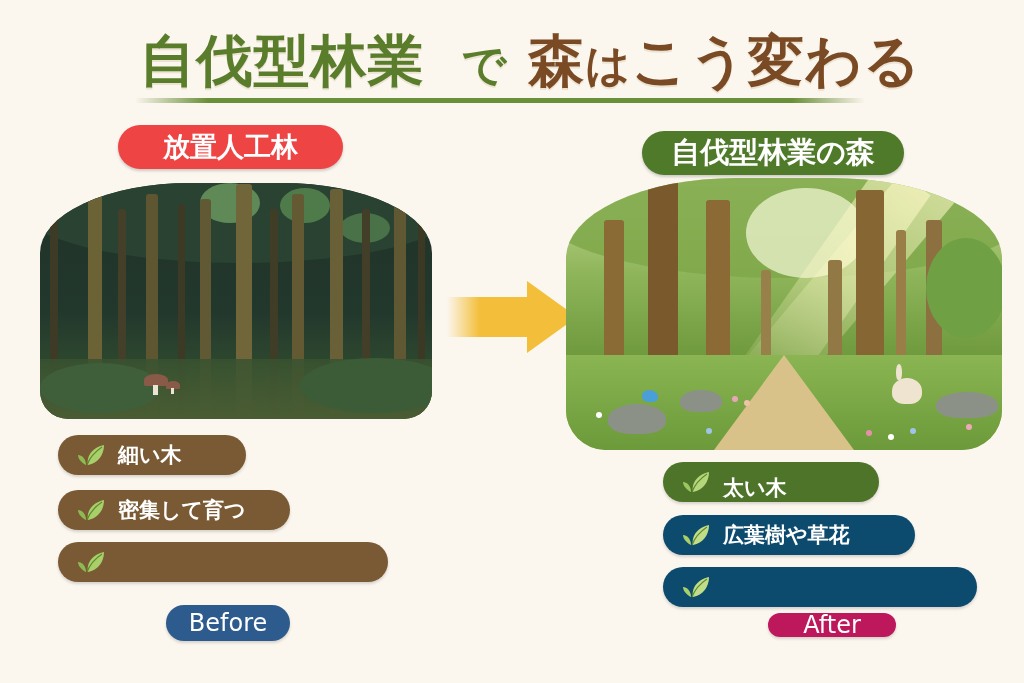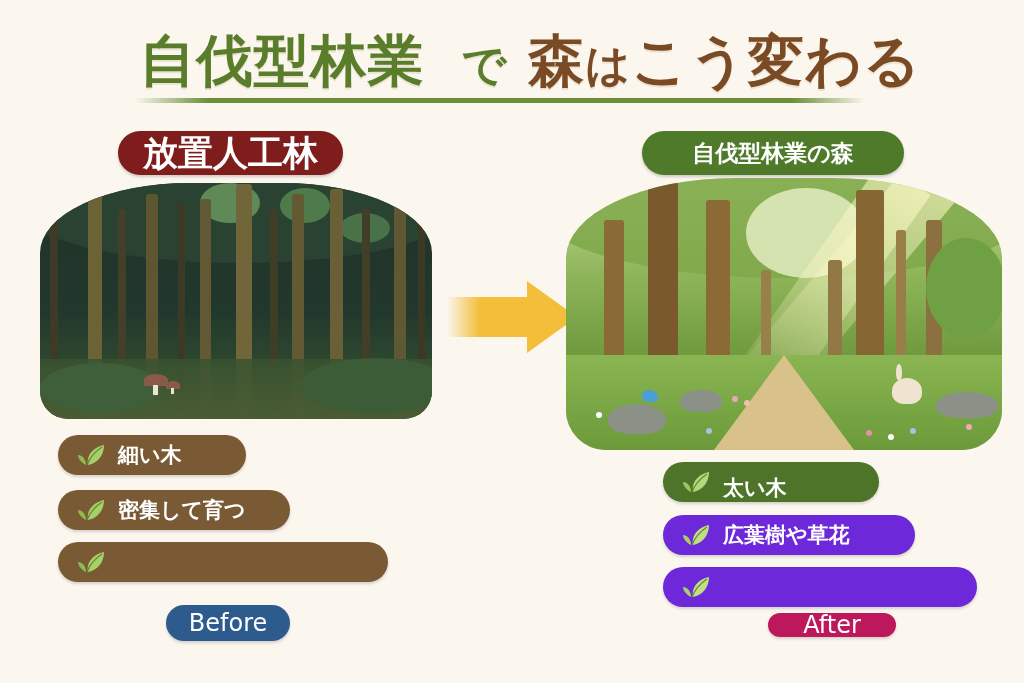--- a/index.html
+++ b/index.html
@@ -20,22 +20,22 @@
   .rule {
     position: absolute; left: 135px; top: 98px; width: 730px; height: 5px;
     background: linear-gradient(90deg, rgba(96,132,48,0) 0%, #6a8f3a 10%, #6a8f3a 90%, rgba(96,132,48,0) 100%);
     border-radius: 3px;
   }
   .pill {
     position: absolute; border-radius: 30px; color: #fff; font-weight: bold;
     display: flex; align-items: center; justify-content: center; white-space: nowrap;
     box-shadow: 0 2px 3px rgba(0,0,0,0.18);
   }
-  .header-left { left: 118px; top: 131px; width: 225px; height: 44px; background: #7f1d1d; font-size: 35px; }
-  .header-right { left: 642px; top: 131px; width: 262px; height: 44px; background: #4f7a2a; font-size: 23px; }
+  .header-left { left: 118px; top: 125px; width: 225px; height: 44px; background: #ef4444; font-size: 27px; }
+  .header-right { left: 642px; top: 131px; width: 262px; height: 44px; background: #4f7a2a; font-size: 29px; }
 
   .photo {
     position: absolute; overflow: hidden;
   }
   .photo-left {
     left: 40px; top: 183px; width: 392px; height: 236px;
     border-radius: 150px 150px 28px 28px / 70px 70px 28px 28px;
     background: linear-gradient(180deg, #1f3228 0%, #23382d 55%, #2f4a2e 80%, #4b5d33 100%);
   }
   .photo-right {
@@ -80,21 +80,21 @@
     position: absolute; height: 40px; border-radius: 22px; color: #fff;
     font-weight: bold; font-size: 21px; display: flex; align-items: center;
     padding-left: 60px; white-space: nowrap;
     box-shadow: 0 2px 3px rgba(0,0,0,0.15);
   }
   .feature .leaf {
     position: absolute; left: 18px; top: 8px; width: 30px; height: 24px;
   }
   .f-brown { background: #7a5a34; }
   .f-green-dark { background: #4d7428; }
-  .f-green-light { background: #6d28d9; }
+  .f-green-light { background: #0c4a6e; }
 
   .tag {
     position: absolute; height: 36px; border-radius: 20px; color: #fff;
     font-size: 24px; display: flex; align-items: center; justify-content: center;
     box-shadow: 0 2px 3px rgba(0,0,0,0.15);
   }
   .tag-before { left: 166px; top: 605px; width: 124px; background: #2d5b8e; }
   .tag-after { left: 768px; top: 613px; width: 128px; height: 24px; background: #be185d; }
 </style>
 </head>

